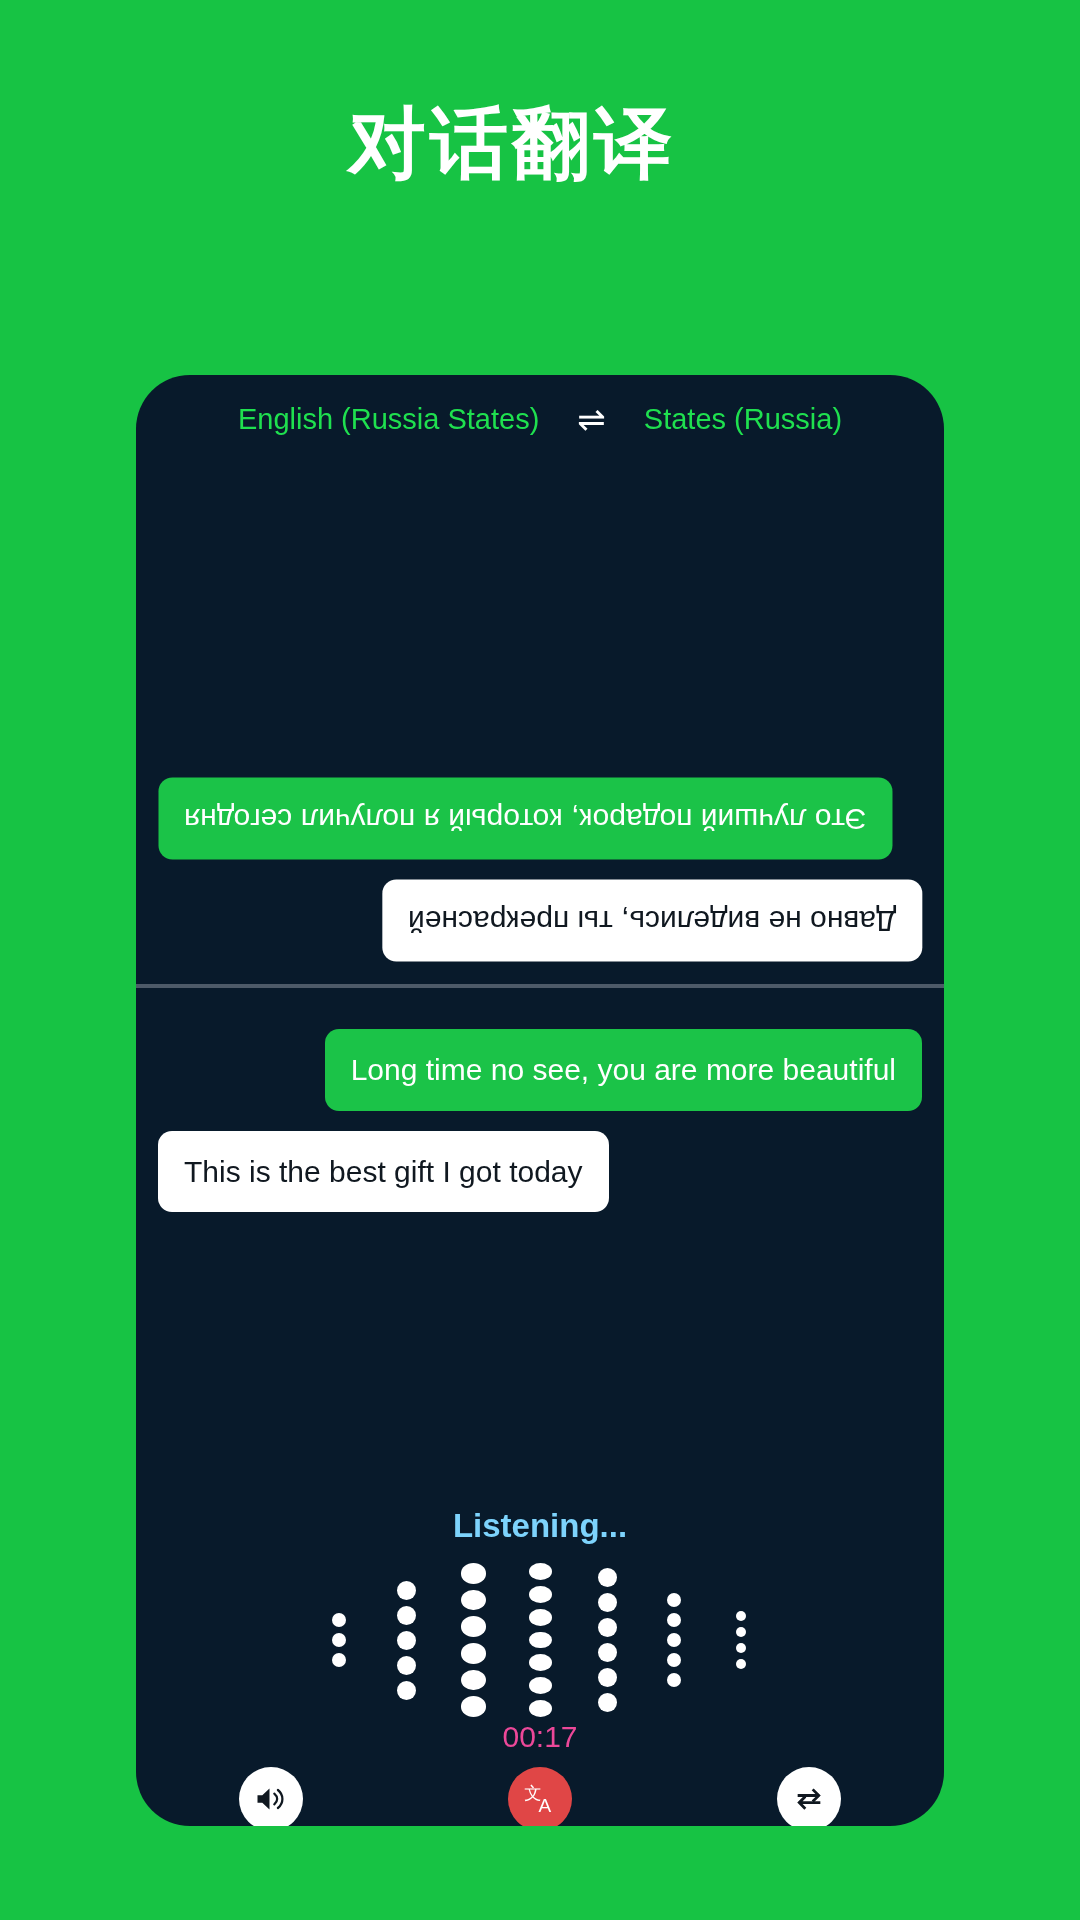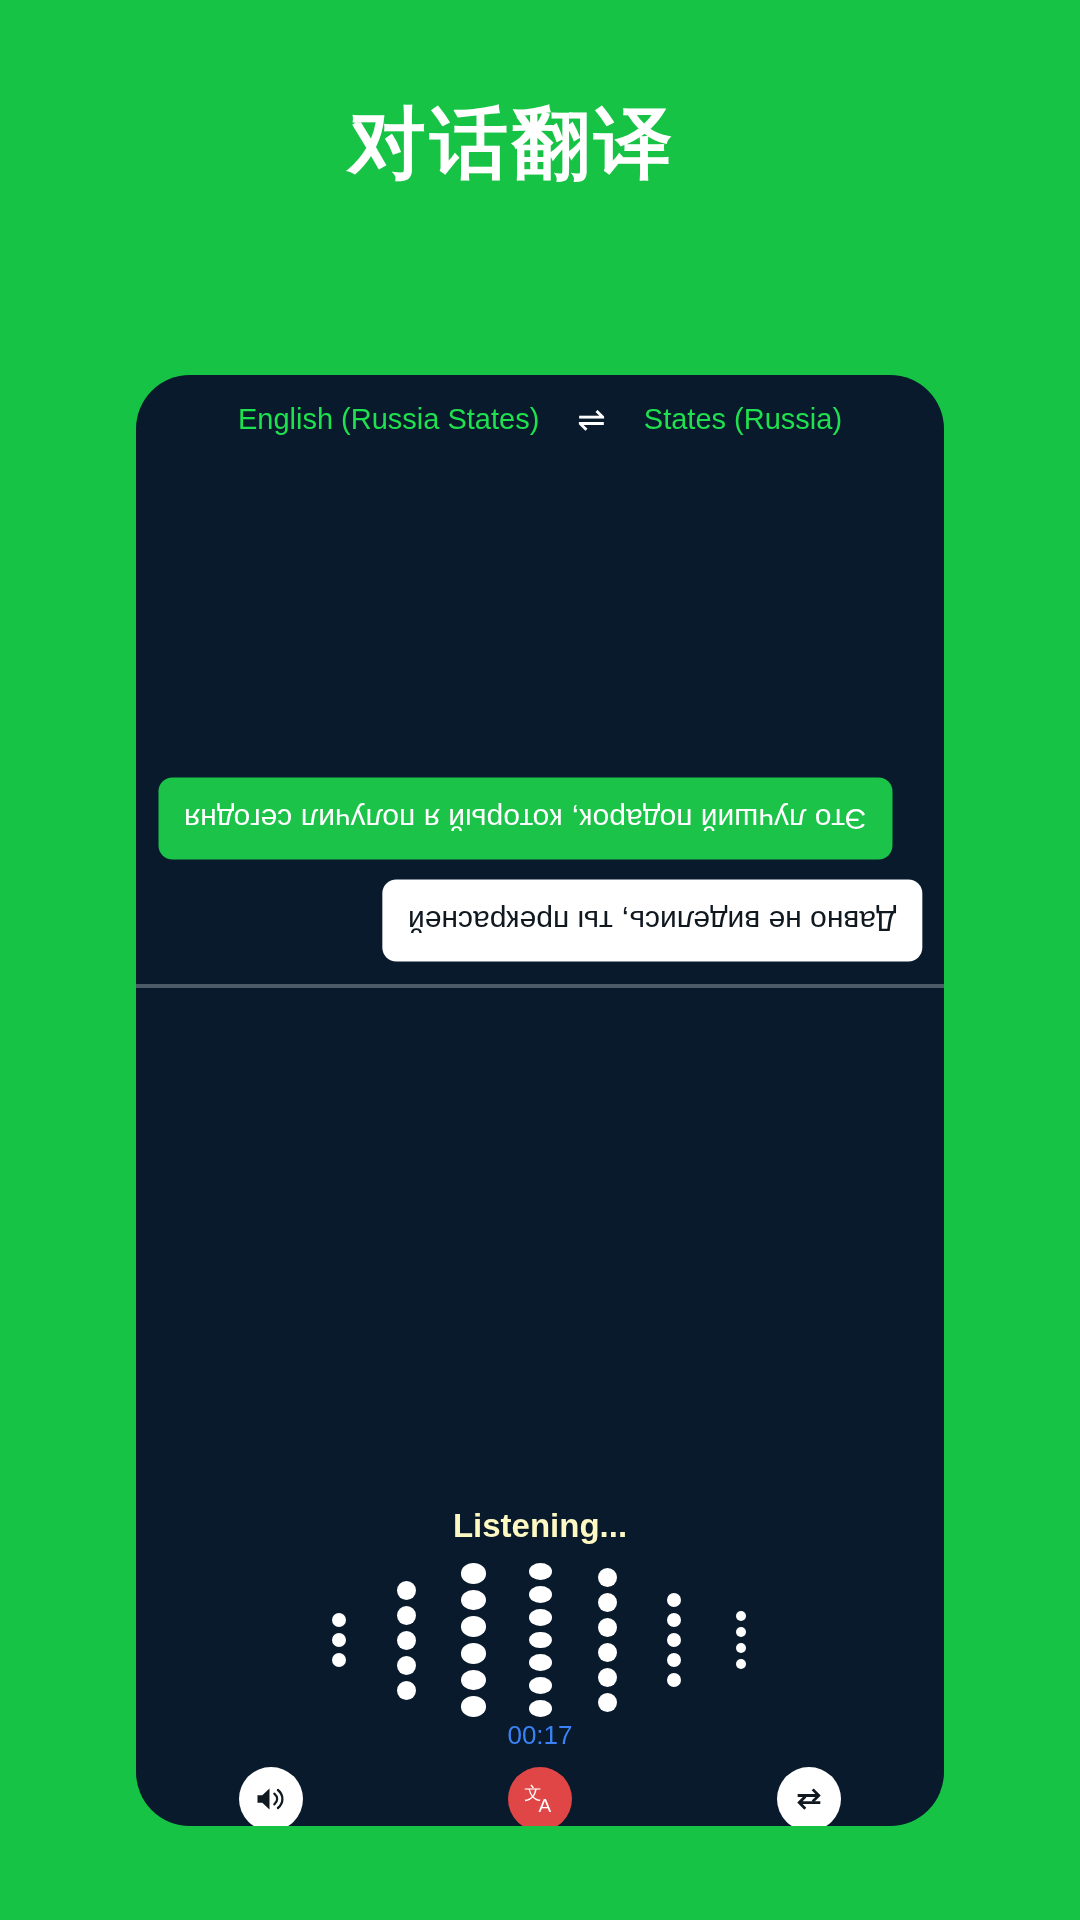--- a/index.html
+++ b/index.html
@@ -122,21 +122,21 @@
   .flipped { transform: rotate(180deg); }
   .mb20 { margin-bottom: 20px; }
 
   
   .listening-label {
     position: absolute;
     top: 1132px;
     left: 0;
     width: 808px;
     text-align: center;
-    color: #fef9c3;
+    color: #7dd3fc;
     font-size: 33px;
     font-weight: bold;
   }
   .waveform {
     position: absolute;
     top: 1185px;
     left: 0;
     width: 808px;
     height: 160px;
     display: flex;
@@ -157,22 +157,22 @@
     border-radius: 50%;
     margin: 3px 0;
   }
 
   .timer {
     position: absolute;
     top: 1345px;
     left: 0;
     width: 808px;
     text-align: center;
-    color: #3b82f6;
-    font-size: 26px;
+    color: #ec4899;
+    font-size: 30px;
   }
 
   
   .controls {
     position: absolute;
     top: 1392px;
     left: 0;
     width: 808px;
     display: flex;
     justify-content: space-around;
@@ -212,20 +212,28 @@
     <div class="row-left mb20">
       <div class="bubble bubble-green flipped">Это лучший подарок, который я получил сегодня</div>
     </div>
     <div class="row-right">
       <div class="bubble bubble-white flipped">Давно не виделись, ты прекрасней</div>
     </div>
   </div>
 
   <div class="divider"></div>
 
+  <div class="pane pane-bottom">
+    <div class="row-right mb20">
+      <div class="bubble bubble-green">Long time no see, you are more beautiful</div>
+    </div>
+    <div class="row-left">
+      <div class="bubble bubble-white">This is the best gift I got today</div>
+    </div>
+  </div>
 
   <div class="listening-label">Listening...</div>
 
   <div class="waveform" id="waveform">
       <div class="wave-col">
         <div class="wave-dot" style="width: 14px; height: 14px; background: rgb(255, 255, 255);"></div>
         <div class="wave-dot" style="width: 14px; height: 14px; background: rgb(255, 255, 255);"></div>
         <div class="wave-dot" style="width: 14px; height: 14px; background: rgb(255, 255, 255);"></div>
       </div>
       <div class="wave-col">

